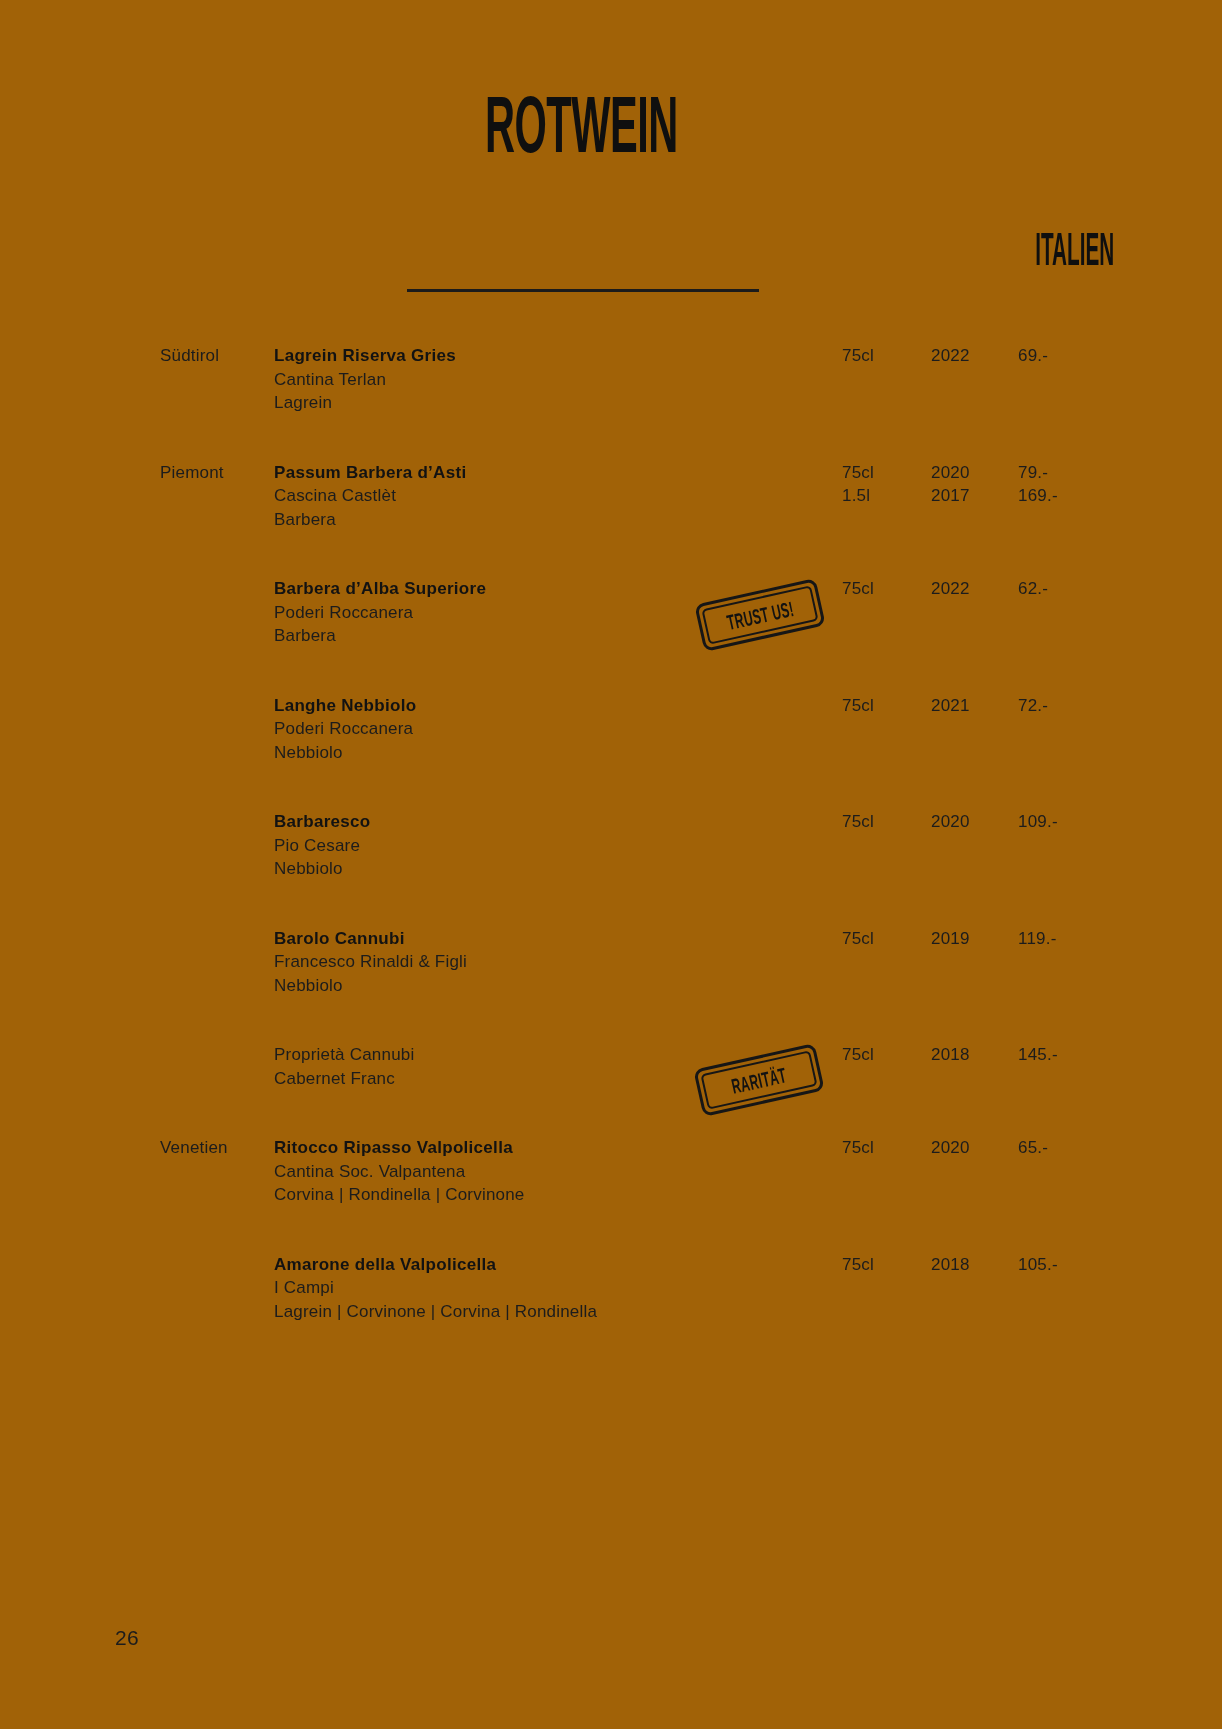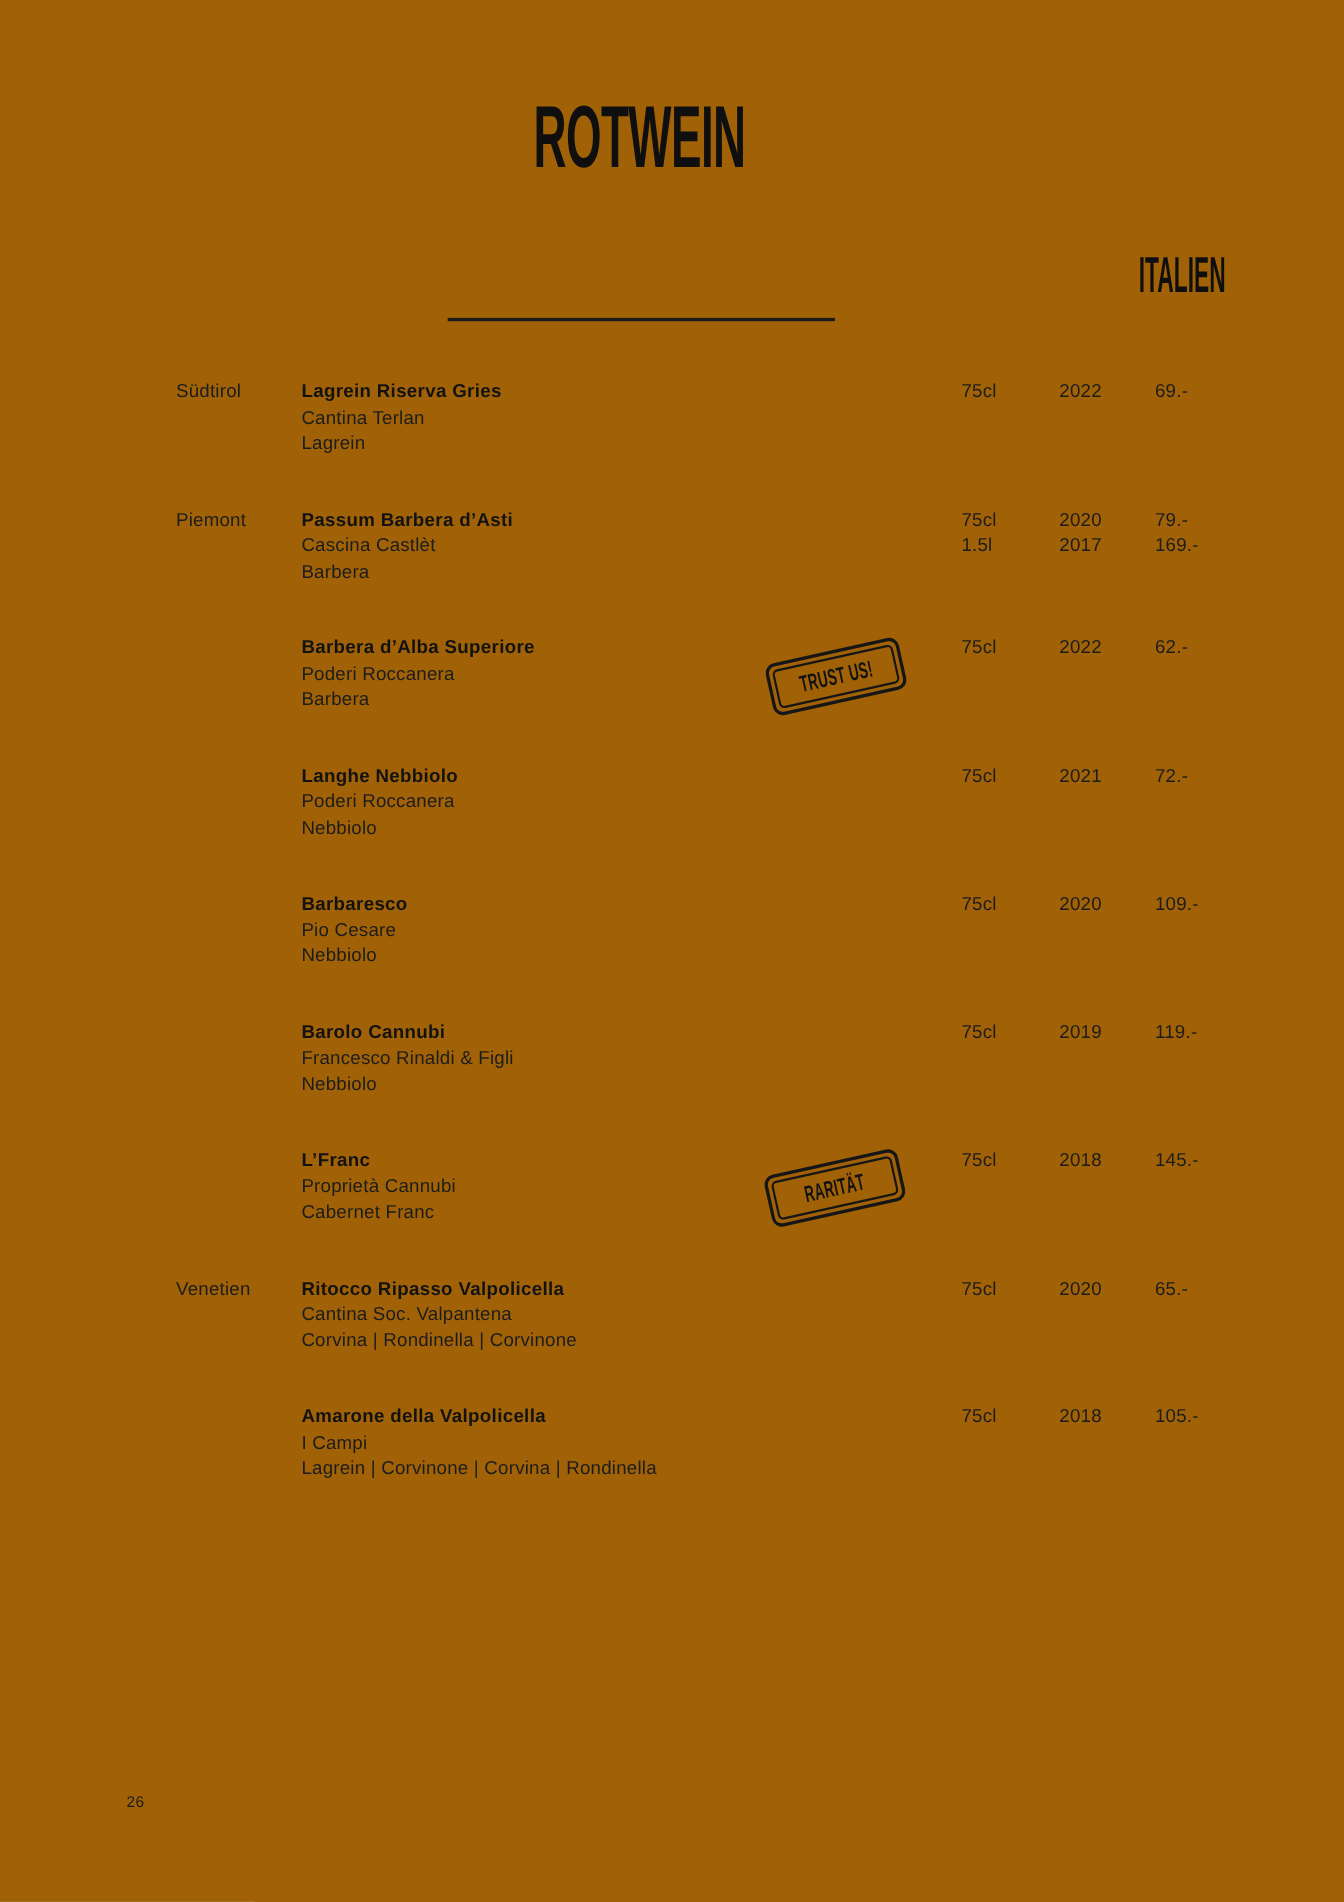--- a/index.html
+++ b/index.html
@@ -46,21 +46,21 @@
     display:grid;
     grid-template-columns:114px 568px 89px 87px 120px;
     margin-left:160px;
     margin-bottom:46px;
     font-size:17px; line-height:23.5px;
     letter-spacing:0.2px;
   }
   .entry .region { color:#1c1c1c; }
   .entry .name   { font-weight:700; color:#121212; letter-spacing:0.3px; }
   .entry .producer, .entry .grapes { color:#1c1c1c; }
-  .entry .vol, .entry .vin, .entry .price { color:#1c1c1c;margin-left:32px; }
+  .entry .vol, .entry .vin, .entry .price { color:#1c1c1c; }
   
   .stamp {
     position:absolute;
     width:124px; height:48px;
     border:3px solid #161616;
     border-radius:9px;
     padding:3px;
     background:transparent;
     transform:rotate(-12.5deg);
   }
@@ -75,21 +75,21 @@
     font-weight:700; font-size:21px; line-height:21px;
     color:#121212; letter-spacing:0.5px;
     transform:scaleX(0.58); transform-origin:center;
     white-space:nowrap;
   }
   #stamp-trust   { left:698px; top:591px; }
   #stamp-raritaet{ left:697px; top:1056px; }
   
   .page-number {
     position:absolute; left:115px; top:1628px;
-    font-size:14px; line-height:20px; color:#1c1c1c; letter-spacing:0.3px;
+    font-size:21px; line-height:20px; color:#1c1c1c; letter-spacing:0.3px;
   }
 </style>
 </head>
 <body>
 
 <div class="page">
 
   <div class="title-wrap">
     <span class="t">ROTWEIN</span>
   </div>
@@ -207,21 +207,20 @@
           <div>2019</div>
         </div>
       <div class="price">
           <div>119.-</div>
         </div>
     </div>
 
     <div class="entry">
       <div class="region"></div>
       <div class="main">
-        <div class="name">L’Franc</div>
         <div class="producer">Proprietà Cannubi</div>
         <div class="grapes">Cabernet Franc</div>
       </div>
       <div class="vol">
           <div>75cl</div>
         </div>
       <div class="vin">
           <div>2018</div>
         </div>
       <div class="price">

